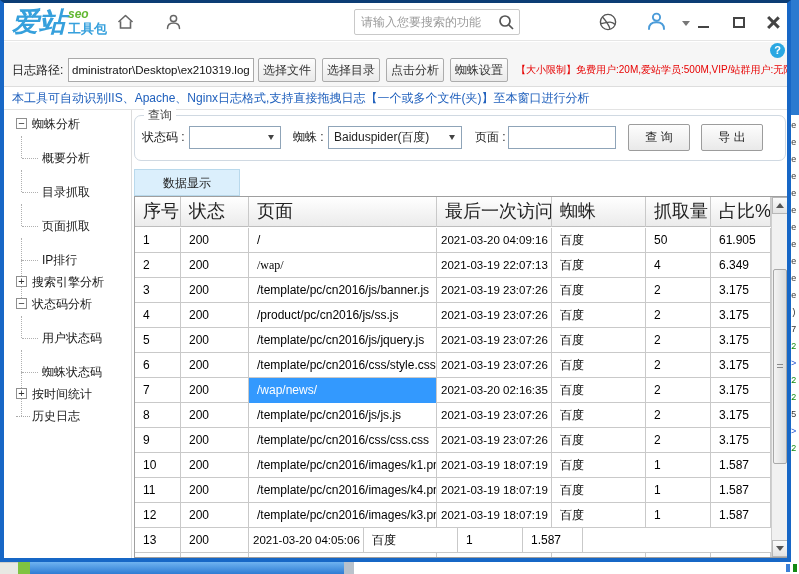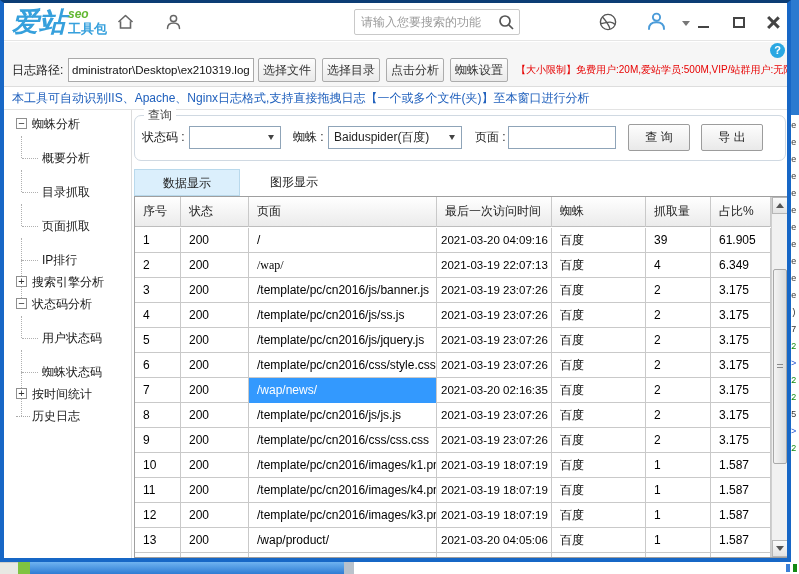--- a/index.html
+++ b/index.html
@@ -80,21 +80,21 @@
   .q-input { position:absolute; top:10px; height:23px; border:1px solid #8fa4b8; background:#fff; font-size:12px; padding:0 4px; outline:none; }
   .q-btn { position:absolute; top:8px; width:62px; height:27px; background:linear-gradient(#fdfdfd,#e9e9e9); border:1px solid #9c9c9c; border-radius:2px; font-size:12px; color:#222; text-align:center; line-height:25px; cursor:pointer; }
 
   
   .tab { position:absolute; top:166px; width:106px; height:27px; font-size:12px; color:#222; text-align:center; line-height:27px; cursor:pointer; }
   .tab.active { background:#dbeffc; border:1px solid #b9d9ec; }
 
   
   .table { position:absolute; left:130px; top:193px; width:655px; height:362px; border:1px solid #9f9f9f; background:#fff; overflow:hidden; }
   .thead { position:absolute; left:0; top:0; width:636px; height:30px; display:flex; background:linear-gradient(#ffffff,#ebebeb); border-bottom:1px solid #bdbdbd; }
-  .th { height:30px; line-height:29px; font-size:12px; color:#222; padding-left:8px; border-right:1px solid #c9c9c9; white-space:nowrap; overflow:hidden; flex:none; cursor:pointer; }
+  .th { height:30px; line-height:29px; font-size:18px; color:#222; padding-left:8px; border-right:1px solid #c9c9c9; white-space:nowrap; overflow:hidden; flex:none; cursor:pointer; }
   .tbody { position:absolute; left:0; top:31px; width:636px; height:331px; overflow:hidden; }
   .trow { display:flex; height:25px; border-bottom:1px solid #c9c9c9; background:#fff; }
   .td { height:25px; line-height:24px; font-size:12px; color:#000; padding-left:8px; border-right:1px solid #c9c9c9; white-space:nowrap; overflow:hidden; flex:none; }
   .td.c3 { padding-left:4px; font-size:11.5px; }
   .td.selected { background:#3399fe; color:#fff; }
 
   
   .vscroll { position:absolute; right:0; top:0; width:17px; height:360px; background:#f1f1f1; border-left:1px solid #cfcfcf; }
   .sb-btn { position:absolute; left:0; width:16px; height:17px; background:linear-gradient(#fbfbfb,#e3e3e3); border:1px solid #b7b7b7; display:flex; align-items:center; justify-content:center; cursor:pointer; }
   .sb-up { top:0; } .sb-down { bottom:0; }
@@ -268,40 +268,39 @@
         <span class="combo-text">Baiduspider(百度)</span>
         <span class="combo-arrow"></span>
       </div>
       <span class="q-label" style="left:340px;">页面 :</span>
       <input class="q-input" style="left: 373px; width: 108px;" type="text" value="">
       <button class="q-btn" style="left:493px;">查 询</button>
       <button class="q-btn" style="left:566px;">导 出</button>
     </div>
 
     <div class="tab active" style="left:130px;">数据显示</div>
-    <div class="tab" style="left:237px;">图形显示</div>
 
     <div class="table">
       <div class="thead">
           <div class="th c0" style="width: 46px;">序号</div>
           <div class="th c1" style="width: 68px;">状态</div>
           <div class="th c2" style="width: 188px;">页面</div>
           <div class="th c3" style="width: 115px;">最后一次访问时间</div>
           <div class="th c4" style="width: 94px;">蜘蛛</div>
           <div class="th c5" style="width: 65px;">抓取量</div>
           <div class="th c6" style="width: 60px;">占比%</div>
         </div>
       <div class="tbody">
           <div class="trow">
             <div class="td c0" style="width: 46px;">1</div>
             <div class="td c1" style="width: 68px;">200</div>
             <div class="td c2" style="width: 188px;">/</div>
             <div class="td c3" style="width: 115px;">2021-03-20 04:09:16</div>
             <div class="td c4" style="width: 94px;">百度</div>
-            <div class="td c5" style="width: 65px;">39</div>
+            <div class="td c5" style="width: 65px;">50</div>
             <div class="td c6" style="width: 60px;">61.905</div>
           </div>
           <div class="trow">
             <div class="td c0" style="width: 46px;">2</div>
             <div class="td c1" style="width: 68px;">200</div>
             <div class="td c2" style="width: 188px; font-family: Liberation Serif, serif;">/wap/</div>
             <div class="td c3" style="width: 115px;">2021-03-19 22:07:13</div>
             <div class="td c4" style="width: 94px;">百度</div>
             <div class="td c5" style="width: 65px;">4</div>
             <div class="td c6" style="width: 60px;">6.349</div>
@@ -311,21 +310,21 @@
             <div class="td c1" style="width: 68px;">200</div>
             <div class="td c2" style="width: 188px;">/template/pc/cn2016/js/banner.js</div>
             <div class="td c3" style="width: 115px;">2021-03-19 23:07:26</div>
             <div class="td c4" style="width: 94px;">百度</div>
             <div class="td c5" style="width: 65px;">2</div>
             <div class="td c6" style="width: 60px;">3.175</div>
           </div>
           <div class="trow">
             <div class="td c0" style="width: 46px;">4</div>
             <div class="td c1" style="width: 68px;">200</div>
-            <div class="td c2" style="width: 188px;">/template/pc/cn2016/js/ss.js</div>
+            <div class="td c2" style="width: 188px;">/product/pc/cn2016/js/ss.js</div>
             <div class="td c3" style="width: 115px;">2021-03-19 23:07:26</div>
             <div class="td c4" style="width: 94px;">百度</div>
             <div class="td c5" style="width: 65px;">2</div>
             <div class="td c6" style="width: 60px;">3.175</div>
           </div>
           <div class="trow">
             <div class="td c0" style="width: 46px;">5</div>
             <div class="td c1" style="width: 68px;">200</div>
             <div class="td c2" style="width: 188px;">/template/pc/cn2016/js/jquery.js</div>
             <div class="td c3" style="width: 115px;">2021-03-19 23:07:26</div>
@@ -392,21 +391,20 @@
             <div class="td c1" style="width: 68px;">200</div>
             <div class="td c2" style="width: 188px;">/template/pc/cn2016/images/k3.png</div>
             <div class="td c3" style="width: 115px;">2021-03-19 18:07:19</div>
             <div class="td c4" style="width: 94px;">百度</div>
             <div class="td c5" style="width: 65px;">1</div>
             <div class="td c6" style="width: 60px;">1.587</div>
           </div>
           <div class="trow">
             <div class="td c0" style="width: 46px;">13</div>
             <div class="td c1" style="width: 68px;">200</div>
-            <div class="td c2" style="width: 188px;">/wap/product/</div>
             <div class="td c3" style="width: 115px;">2021-03-20 04:05:06</div>
             <div class="td c4" style="width: 94px;">百度</div>
             <div class="td c5" style="width: 65px;">1</div>
             <div class="td c6" style="width: 60px;">1.587</div>
           </div>
           <div class="trow">
             <div class="td c0" style="width: 46px;">14</div>
             <div class="td c1" style="width: 68px;">200</div>
             <div class="td c2" style="width: 188px;">/template/pc/cn2016/images/ftbg.png</div>
             <div class="td c3" style="width: 115px;">2021-03-19 18:07:19</div>

